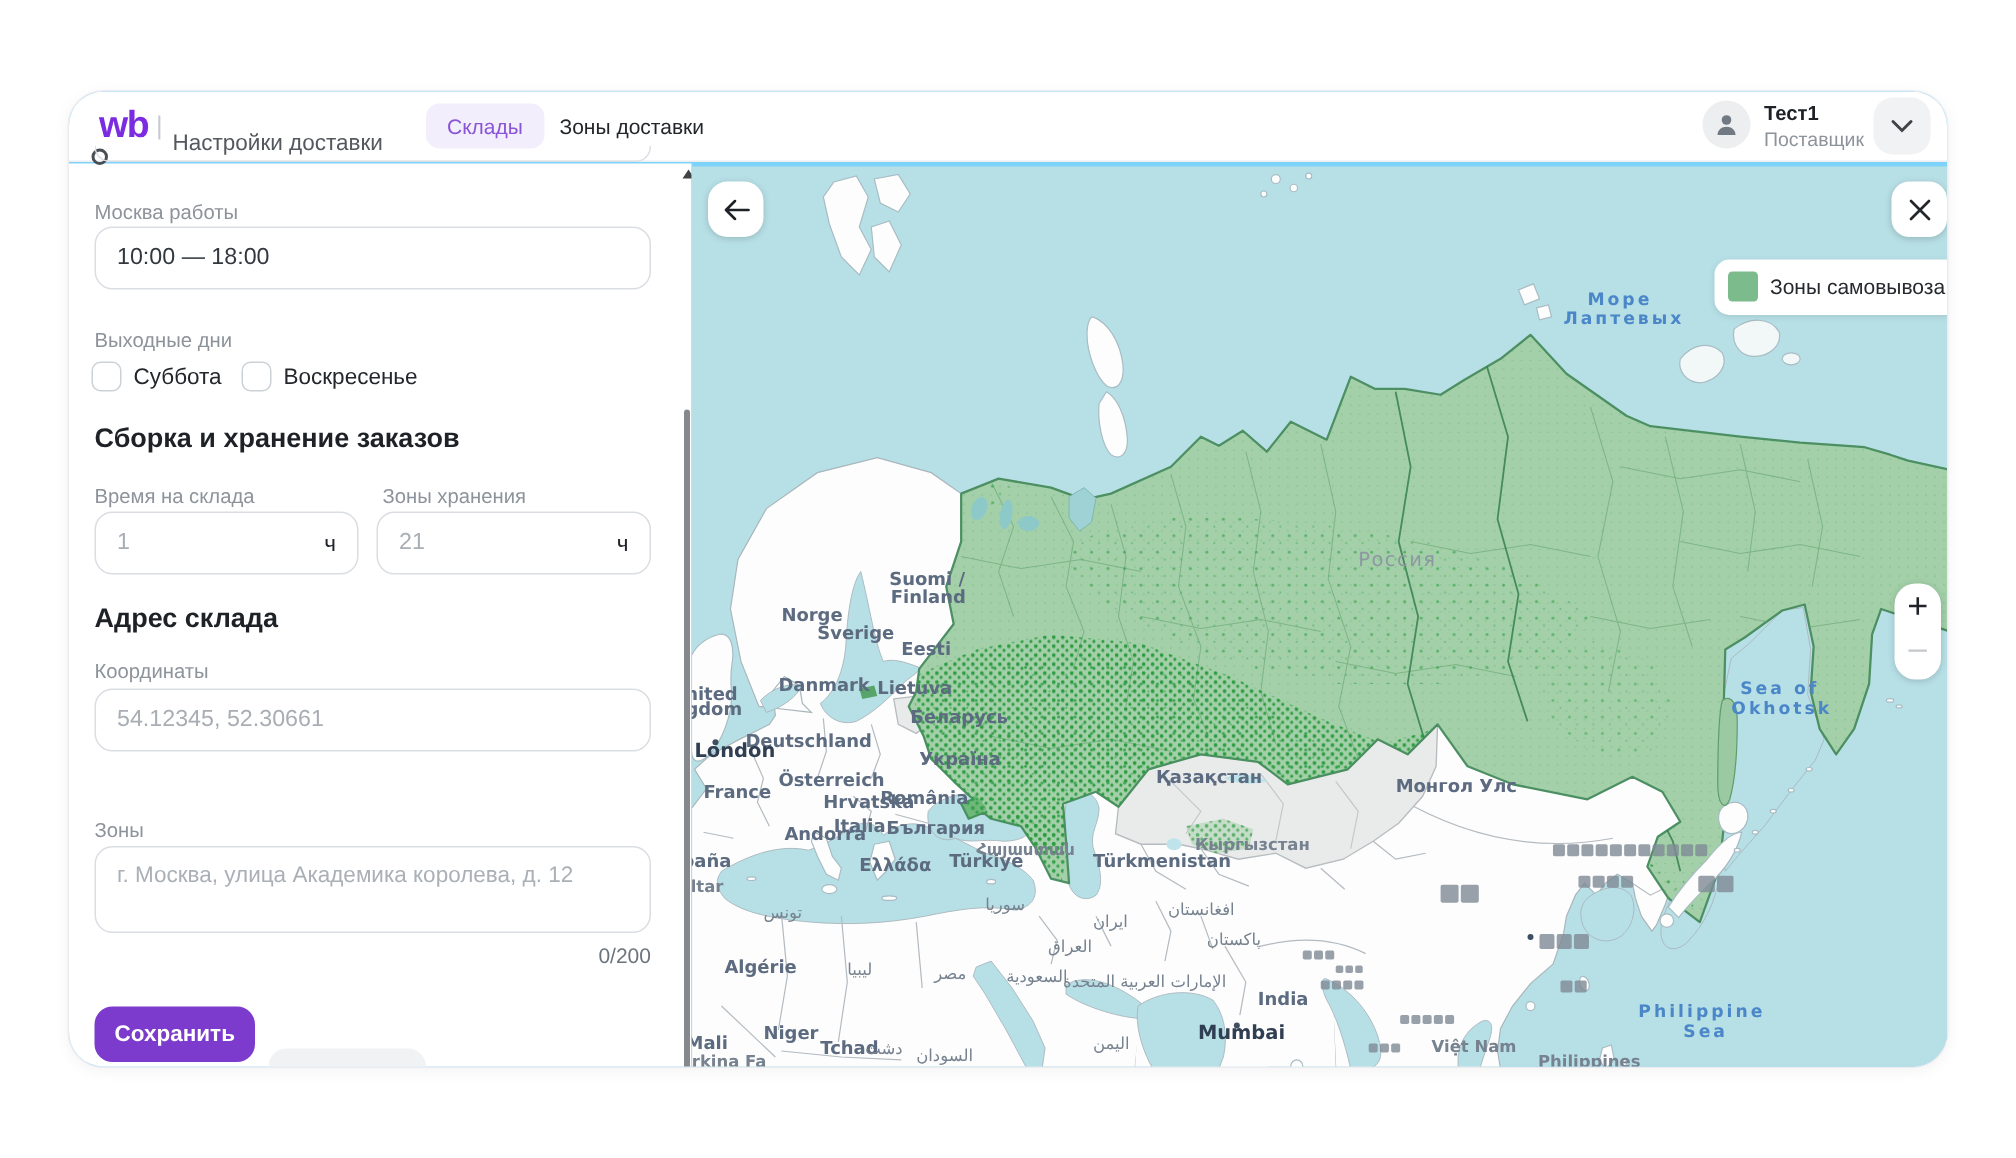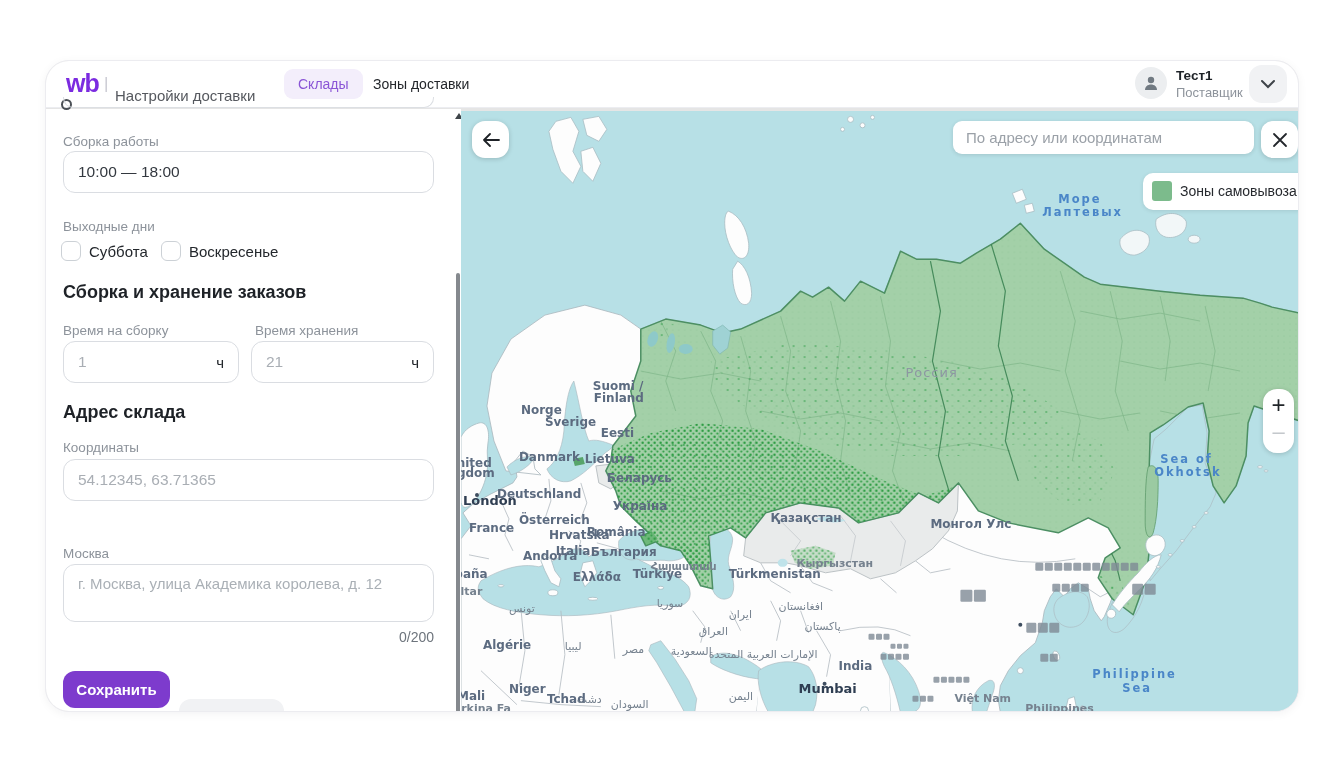--- a/index.html
+++ b/index.html
@@ -1,17 +1,17 @@
 <!DOCTYPE html>
 <html><head>
 <meta charset="utf-8">
 <style>
   * { margin:0; padding:0; box-sizing:border-box; }
   html,body { width:1344px; height:772px; background:#fff; font-family:"Liberation Sans",sans-serif; }
-  .card { position:absolute; left:45px; top:60px; width:1254px; height:652px; background:#e5e5e5; border:1px solid #ececf0; border-radius:24px; box-shadow:0 2px 10px rgba(20,20,40,.05); overflow:hidden; }
+  .card { position:absolute; left:45px; top:60px; width:1254px; height:652px; background:#7dd3fc; border:1px solid #ececf0; border-radius:24px; box-shadow:0 2px 10px rgba(20,20,40,.05); overflow:hidden; }
   .hdr { position:absolute; left:0; top:0; width:100%; height:47px; background:#fff; border-bottom:1px solid #ecedf1; z-index:5; }
   .logo { position:absolute; left:20px; top:8px; font-size:25px; font-weight:bold; color:#7b2be0; letter-spacing:-1px; }
   .hdr-div { position:absolute; left:58px; top:13px; color:#c9c9d2; font-size:17px; font-weight:300;}
   .hdr-title { position:absolute; left:69px; top:26px; font-size:15px; color:#55585e; }
   .tab-pill { position:absolute; left:238px; top:8px; height:30px; padding:0 14px; background:#f3eefb; border-radius:9px; color:#8a55d6; font-size:14px; line-height:30px; }
   .tab-plain { position:absolute; left:317px; top:8px; height:30px; padding:0 10px; color:#23262b; font-size:14px; line-height:30px; }
   .avatar { position:absolute; left:1089px; top:6px; width:32px; height:32px; border-radius:50%; background:#eceef0; }
   .avatar svg { position:absolute; left:7px; top:7px; }
   .uname { position:absolute; left:1130px; top:7px; font-size:13.5px; font-weight:bold; color:#1e2227; }
   .urole { position:absolute; left:1130px; top:24px; font-size:13px; color:#8d939b; }
@@ -78,46 +78,46 @@
       <svg width="16" height="10" viewBox="0 0 16 10">
           <path d="M2 2l6 6 6-6" stroke="#3f4449" stroke-width="2" fill="none" stroke-linecap="round"></path>
         </svg>
     </div>
   </div>
 
   <div class="frag-circle"></div>
   <div class="frag-input"></div>
 
   <div class="panel">
-    <div class="flabel" style="left:17px; top:25px;">Сборка работы</div>
+    <div class="flabel" style="left:17px; top:25px;">Москва работы</div>
     <div class="inp" style="left:17px; top:42px; width:371px; height:42px;">10:00 — 18:00</div>
 
     <div class="flabel" style="left:17px; top:110px;">Выходные дни</div>
     <div class="cb" style="left:15px; top:132px;"></div>
     <div class="cb-label" style="left:43px; top:134px;">Суббота</div>
     <div class="cb" style="left:115px; top:132px;"></div>
     <div class="cb-label" style="left:143px; top:134px;">Воскресенье</div>
 
     <div class="h2" style="left:17px; top:173px;">Сборка и хранение заказов</div>
-    <div class="flabel" style="left:17px; top:214px;">Время на сборку</div>
-    <div class="flabel" style="left:209px; top:214px;">Время хранения</div>
+    <div class="flabel" style="left:17px; top:214px;">Время на склада</div>
+    <div class="flabel" style="left:209px; top:214px;">Зоны хранения</div>
     <div class="inp ph" style="left:17px; top:232px; width:176px; height:42px;">
         <span>1</span>
         <span class="unit">ч</span>
       </div>
     <div class="inp ph" style="left:205px; top:232px; width:183px; height:42px;">
         <span>21</span>
         <span class="unit">ч</span>
       </div>
 
     <div class="h2" style="left:17px; top:293px;">Адрес склада</div>
     <div class="flabel" style="left:17px; top:331px;">Координаты</div>
-    <div class="inp ph" style="left:17px; top:350px; width:371px; height:42px;">54.12345, 63.71365</div>
-
-    <div class="flabel" style="left:17px; top:437px;">Москва</div>
+    <div class="inp ph" style="left:17px; top:350px; width:371px; height:42px;">54.12345, 52.30661</div>
+
+    <div class="flabel" style="left:17px; top:437px;">Зоны</div>
     <div class="ta">г. Москва, улица Академика королева, д. 12</div>
     <div class="counter">0/200</div>
 
     <div class="btn btn-save">Сохранить</div>
     <div class="btn btn-cancel">Отменить</div>
 
     <div class="sb-arrow"></div>
     <div class="sb-thumb"></div>
   </div>
 
@@ -393,21 +393,20 @@
           <circle cx="364" cy="573" r="2" fill="#3f4e60"></circle>
           <circle cx="560" cy="514" r="2" fill="#3f4e60"></circle>
         </g>
     </svg>
 
     <div class="map-btn back-btn">
       <svg width="18" height="14" viewBox="0 0 18 14">
           <path d="M8 1L2 7l6 6M2 7h15" stroke="#1e2227" stroke-width="1.8" fill="none" stroke-linecap="round" stroke-linejoin="round"></path>
         </svg>
     </div>
-    <div class="search">По адресу или координатам</div>
     <div class="map-btn x-btn">
       <svg width="16" height="16" viewBox="0 0 16 16">
           <path d="M2 2l12 12M14 2L2 14" stroke="#23272c" stroke-width="1.8" stroke-linecap="round"></path>
         </svg>
     </div>
     <div class="legend">
       <div class="legend-sq" id="legend-sq" style="background: rgb(124, 187, 140);"></div>
       <div class="legend-lbl">Зоны самовывоза</div>
     </div>
     <div class="zoom-pill">

